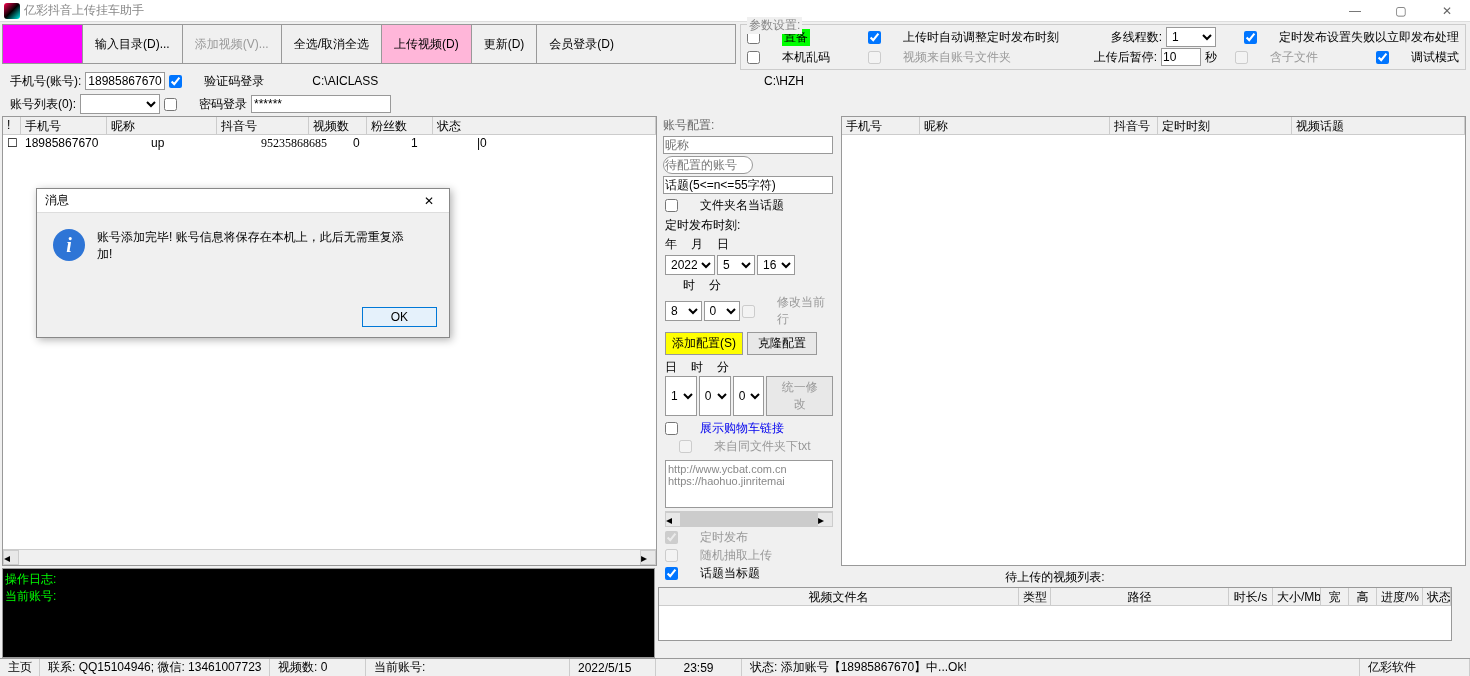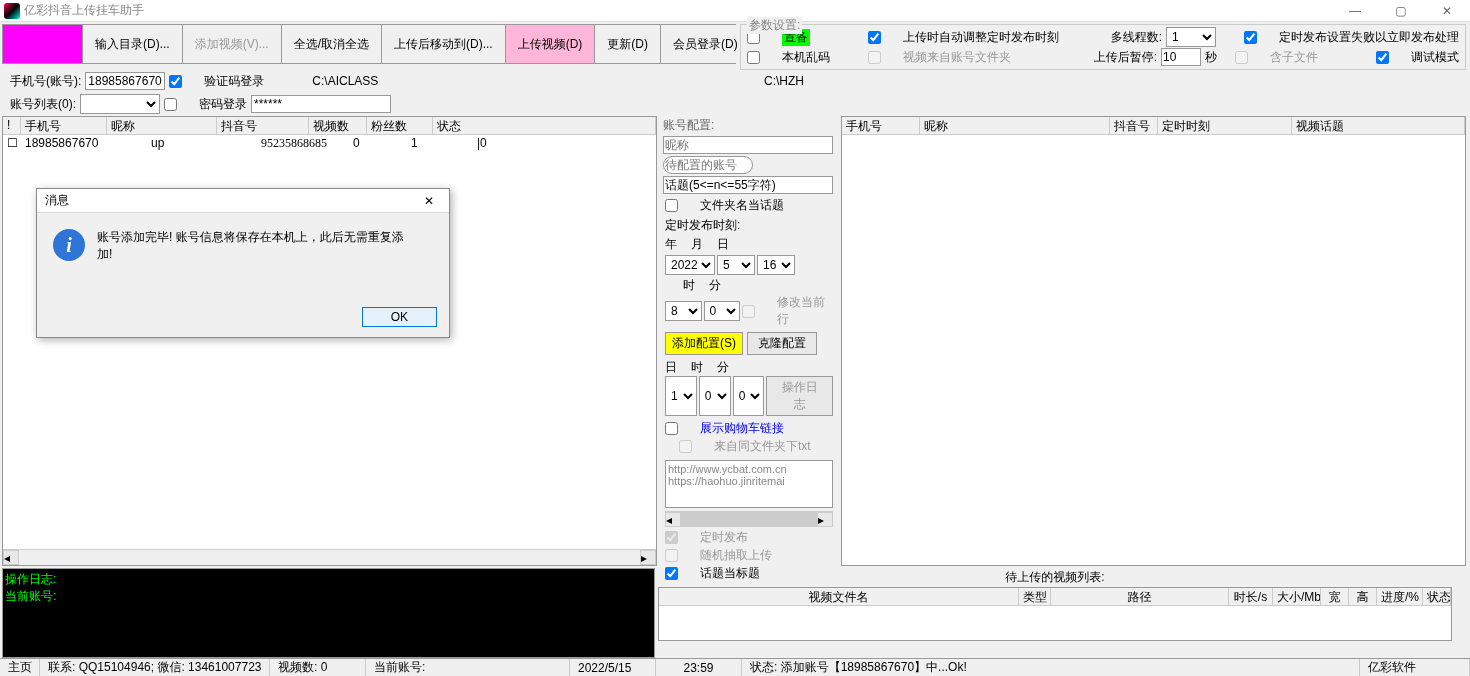--- a/index.html
+++ b/index.html
@@ -79,21 +79,20 @@
     <div class="winbtn">▢</div>
     <div class="winbtn">✕</div>
   </div>
 </div>
 
 <div class="toolbar" style="width:734px;">
   <div class="tbtn magenta" style="width:80px;">生成脚本(M)</div>
   <div class="tbtn">输入目录(D)...</div>
   <div class="tbtn disabled">添加视频(V)...</div>
   <div class="tbtn">全选/取消全选</div>
-  <div class="tbtn">上传后移动到(D)...</div>
   <div class="tbtn pink">上传视频(D)</div>
   <div class="tbtn">更新(D)</div>
   <div class="tbtn" style="border-right:none;">会员登录(D)</div>
 </div>
 
 <fieldset class="settings">
   <legend>参数设置:</legend>
   <div class="srow">
     <label>
         <input type="checkbox" class="cb" style="">
@@ -232,21 +231,21 @@
     </div>
     <div style="padding:0 6px; display:flex; gap:14px;">
       <span>日</span>
         <span>时</span>
         <span>分</span>
     </div>
     <div style="padding:0 6px; display:flex; gap:2px;">
       <select class="sel" style="width:34px;"><option>1</option></select>
       <select class="sel" style="width:34px;"><option>0</option></select>
       <select class="sel" style="width:34px;"><option>0</option></select>
-      <button class="normbtn" style="color:#999;">操作日志</button>
+      <button class="normbtn" style="color:#999;">统一修改</button>
     </div>
     <div style="padding:4px 6px;">
       <label>
           <input type="checkbox" class="cb" style="">
           <span class="linklabel">展示购物车链接</span>
         </label><br>
       <label style="color:#999; padding-left:14px;">
           <input type="checkbox" class="cb" disabled="" style="">
           <span>来自同文件夹下txt</span>
         </label>

